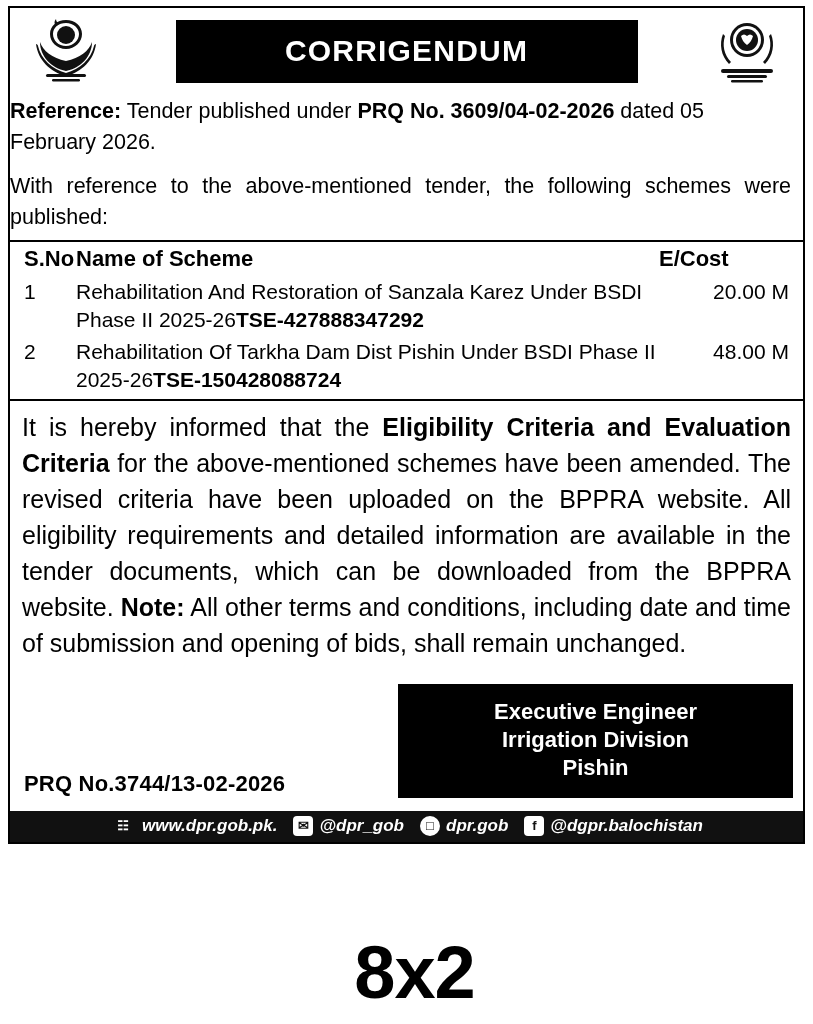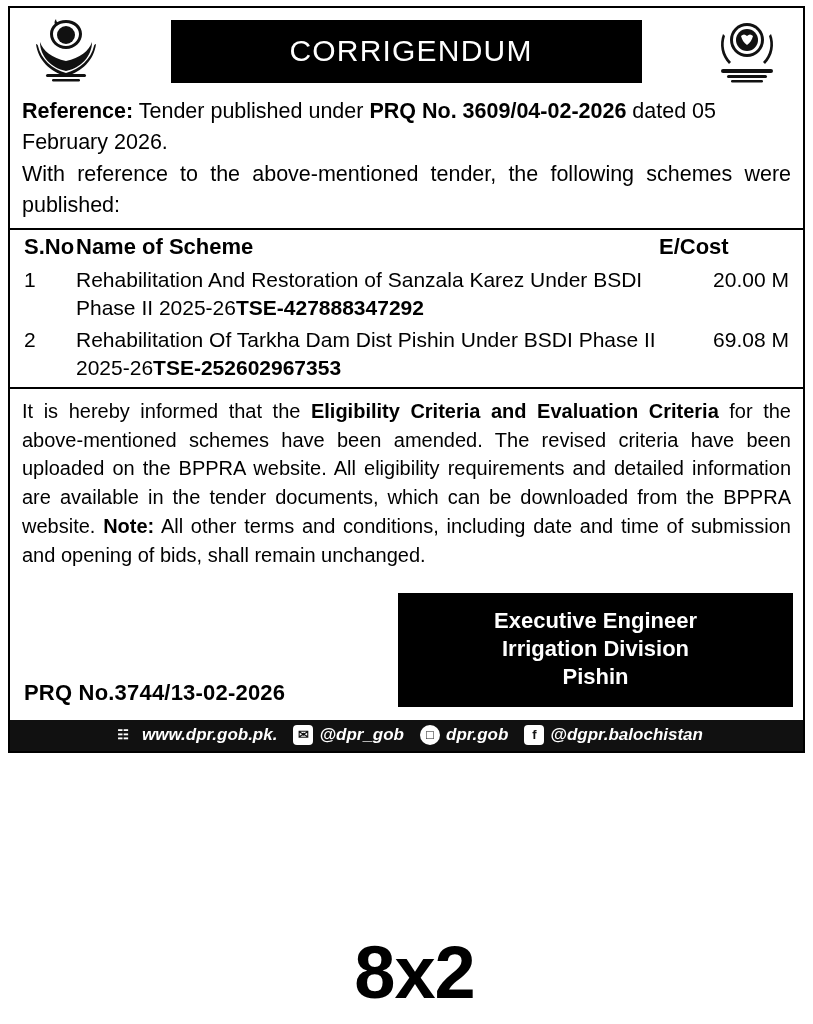--- a/index.html
+++ b/index.html
@@ -41,38 +41,38 @@
   }
   .crest svg { display: block; }
 
   .title-band {
     flex: 1 1 auto;
     margin: 0 6px;
     background: #000;
     color: #fff;
     text-align: center;
     font-size: 30px;
-    font-weight: normal;
+    font-weight: bold;
     letter-spacing: 1.2px;
-    padding: 16px 0 17px 9px;
+    padding: 16px 0 17px 0;
     line-height: 1;
     max-width: 462px;
   }
 
   
   .refblock {
-    padding: 4px 12px 6px 12px;
+    padding: 4px 12px 6px 0;
     font-size: 21.5px;
     line-height: 1.42;
   }
   .refblock .line1 { text-align: left; }
   .refblock .line2 {
     text-align: justify;
     text-align-last: left;
-    margin-top: 2px;
+    margin-top: 14px;
   }
   .b { font-weight: bold; }
 
   hr.rule {
     border: none;
     border-top: 2px solid #000;
     margin: 2px 0 0 0;
   }
 
   
@@ -94,21 +94,21 @@
   }
   .col-sno { width: 52px; padding-left: 14px !important; }
   .col-name { }
   .col-cost { width: 130px; text-align: right; padding-right: 14px !important; white-space: nowrap; }
   th.col-cost { text-align: left; padding-right: 0 !important; margin-top: 48px; }
   .code { font-weight: bold; }
 
   
   .bodytext {
     padding: 8px 12px 10px 12px;
-    font-size: 20px;
+    font-size: 25px;
     line-height: 1.44;
     text-align: justify;
     text-align-last: left;
   }
 
   
   .footrow {
     position: relative;
     height: 140px;
   }
@@ -238,22 +238,22 @@
       </tr>
     </thead>
     <tbody>
       <tr>
         <td class="col-sno">1</td>
         <td class="col-name"><span>Rehabilitation And Restoration of Sanzala Karez Under BSDI Phase II 2025-26</span><span class="code">TSE-427888347292</span></td>
         <td class="col-cost">20.00 M</td>
       </tr>
       <tr>
         <td class="col-sno">2</td>
-        <td class="col-name"><span>Rehabilitation Of Tarkha Dam Dist Pishin Under BSDI Phase II 2025-26</span><span class="code">TSE-252602967353</span></td>
-        <td class="col-cost">69.08 M</td>
+        <td class="col-name"><span>Rehabilitation Of Tarkha Dam Dist Pishin Under BSDI Phase II 2025-26</span><span class="code">TSE-150428088724</span></td>
+        <td class="col-cost">48.00 M</td>
       </tr>
     </tbody>
   </table>
 
   <hr class="rule">
 
   <div class="bodytext">
     <span>It is hereby informed that the </span><span class="b">Eligibility Criteria and Evaluation Criteria</span><span> for the above-mentioned schemes have been amended. The revised criteria have been uploaded on the BPPRA website. All eligibility requirements and detailed information are available in the tender documents, which can be downloaded from the BPPRA website. </span><span class="b">Note:</span><span> All other terms and conditions, including date and time of submission and opening of bids, shall remain unchanged.</span>
   </div>
 

